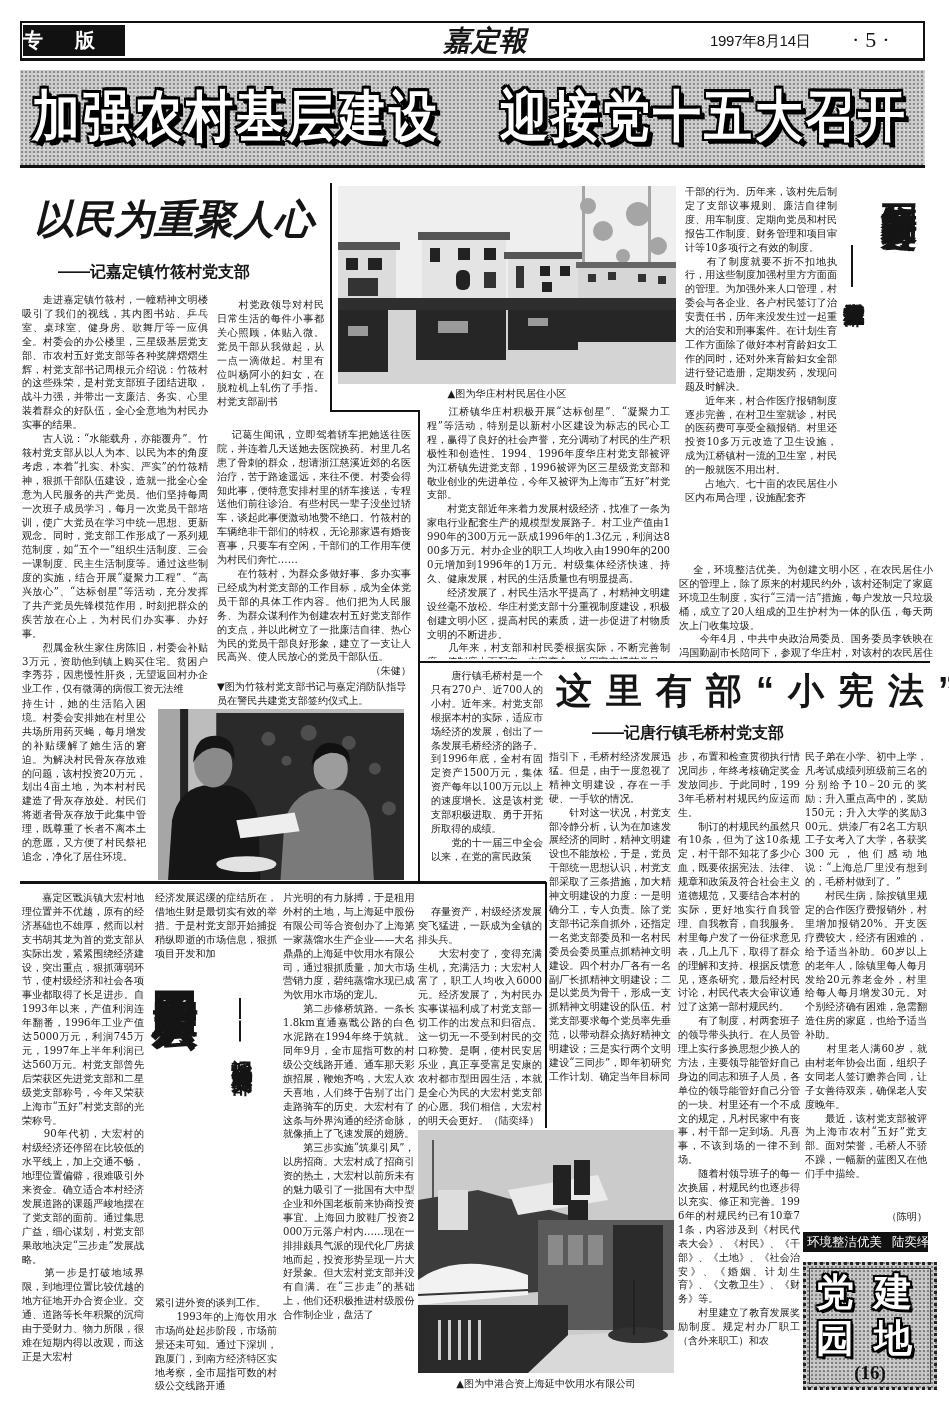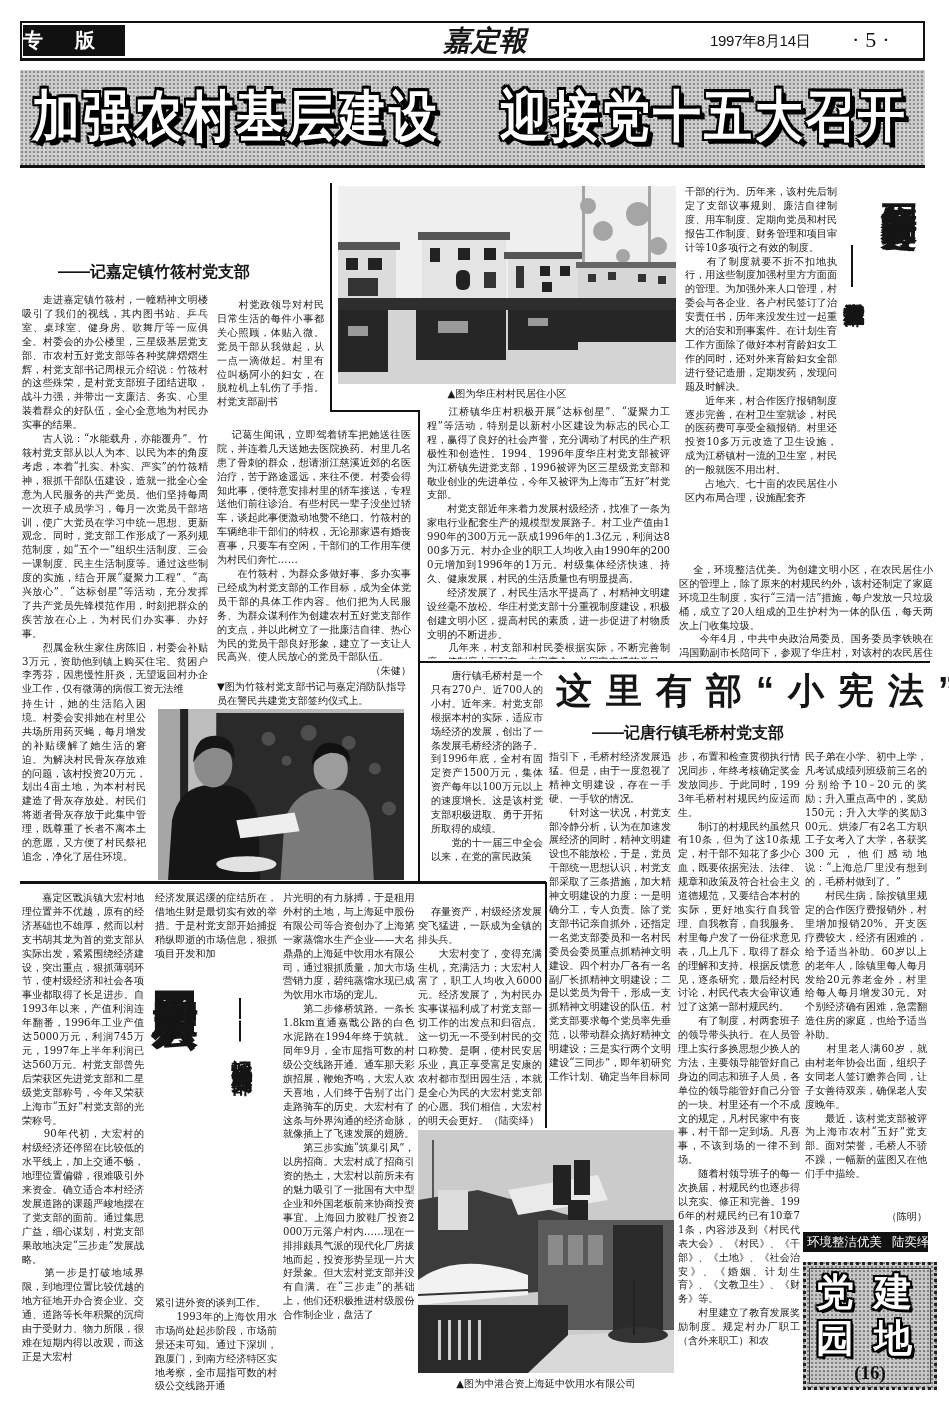--- a/index.html
+++ b/index.html
@@ -57,20 +57,21 @@
     <div class="date">1997年8月14日</div>
     <div class="page-number">·5·</div>
   </div>
 
   <div class="a banner">
     <span class="banner-text" style="left:12px">加强农村基层建设</span>
     <span class="banner-text" style="left:480px">迎接党十五大召开</span>
   </div>
   <div class="a rule" style="left:20px;top:165px;width:905px;height:3px"></div>
 
+  <div class="a callig" style="left:34px;top:192px;width:290px;height:56px">以民为重聚人心</div>
   <div class="a subtitle" style="left:58px;top:259px;width:262px;height:28px">——记嘉定镇竹筱村党支部</div>
   <div class="a txt" style="left:22px;top:293px;width:186px;height:405px">　　走进嘉定镇竹筱村，一幢精神文明楼吸引了我们的视线，其内图书站、乒乓室、桌球室、健身房、歌舞厅等一应俱全。村委会的办公楼里，三星级基层党支部、市农村五好党支部等各种奖牌熠熠生辉，村党支部书记周根元介绍说：竹筱村的这些殊荣，是村党支部班子团结进取，战斗力强，并带出一支廉洁、务实、心里装着群众的好队伍，全心全意地为村民办实事的结果。
 　　古人说：“水能载舟，亦能覆舟”。竹筱村党支部从以人为本、以民为本的角度考虑，本着“扎实、朴实、严实”的竹筱精神，狠抓干部队伍建设，造就一批全心全意为人民服务的共产党员。他们坚持每周一次班子成员学习，每月一次党员干部培训，使广大党员在学习中统一思想、更新观念。同时，党支部工作形成了一系列规范制度，如“五个一”组织生活制度、三会一课制度、民主生活制度等。通过这些制度的实施，结合开展“凝聚力工程”、“高兴放心”、“达标创星”等活动，充分发挥了共产党员先锋模范作用，时刻把群众的疾苦放在心上，为村民们办实事、办好事。
 　　烈属金秋生家住房陈旧，村委会补贴3万元，资助他到镇上购买住宅。贫困户李秀芬，因患慢性肝炎，无望返回村办企业工作，仅有微薄的病假工资无法维</div>
   <div class="a txt" style="left:22px;top:697px;width:124px;height:184px">持生计，她的生活陷入困境。村委会安排她在村里公共场所用药灭蝇，每月增发的补贴缓解了她生活的窘迫。为解决村民骨灰存放难的问题，该村投资20万元，划出4亩土地，为本村村民建造了骨灰存放处。村民们将逝者骨灰存放于此集中管理，既尊重了长者不离本土的意愿，又方便了村民祭祀追念，净化了居住环境。</div>
   <div class="a txt" style="left:217px;top:298px;width:107px;height:112px">　　村党政领导对村民日常生活的每件小事都关心照顾，体贴入微。党员干部从我做起，从一点一滴做起。村里有位叫杨阿小的妇女，在脱粒机上轧伤了手指。村党支部副书</div>
   <div class="a txt" style="left:217px;top:414px;width:194px;height:266px">
     <span>记葛生闻讯，立即驾着轿车把她送往医院，并连着几天送她去医院换药。村里几名患了骨刺的群众，想请浙江慈溪近郊的名医治疗，苦于路途遥远，来往不便。村委会得知此事，便特意安排村里的轿车接送，专程送他们前往诊治。有些村民一辈子没坐过轿车，谈起此事便激动地赞不绝口。竹筱村的车辆绝非干部们的特权，无论那家遇有婚丧喜事，只要车有空闲，干部们的工作用车便为村民们奔忙……
 　　在竹筱村，为群众多做好事、多办实事已经成为村党支部的工作目标，成为全体党员干部的具体工作内容。他们把为人民服务、为群众谋利作为创建农村五好党支部作的支点，并以此树立了一批廉洁自律、热心为民的党员干部良好形象，建立了一支让人民高兴、使人民放心的党员干部队伍。</span><span class="byline-r">（朱健）</span>
   </div>

